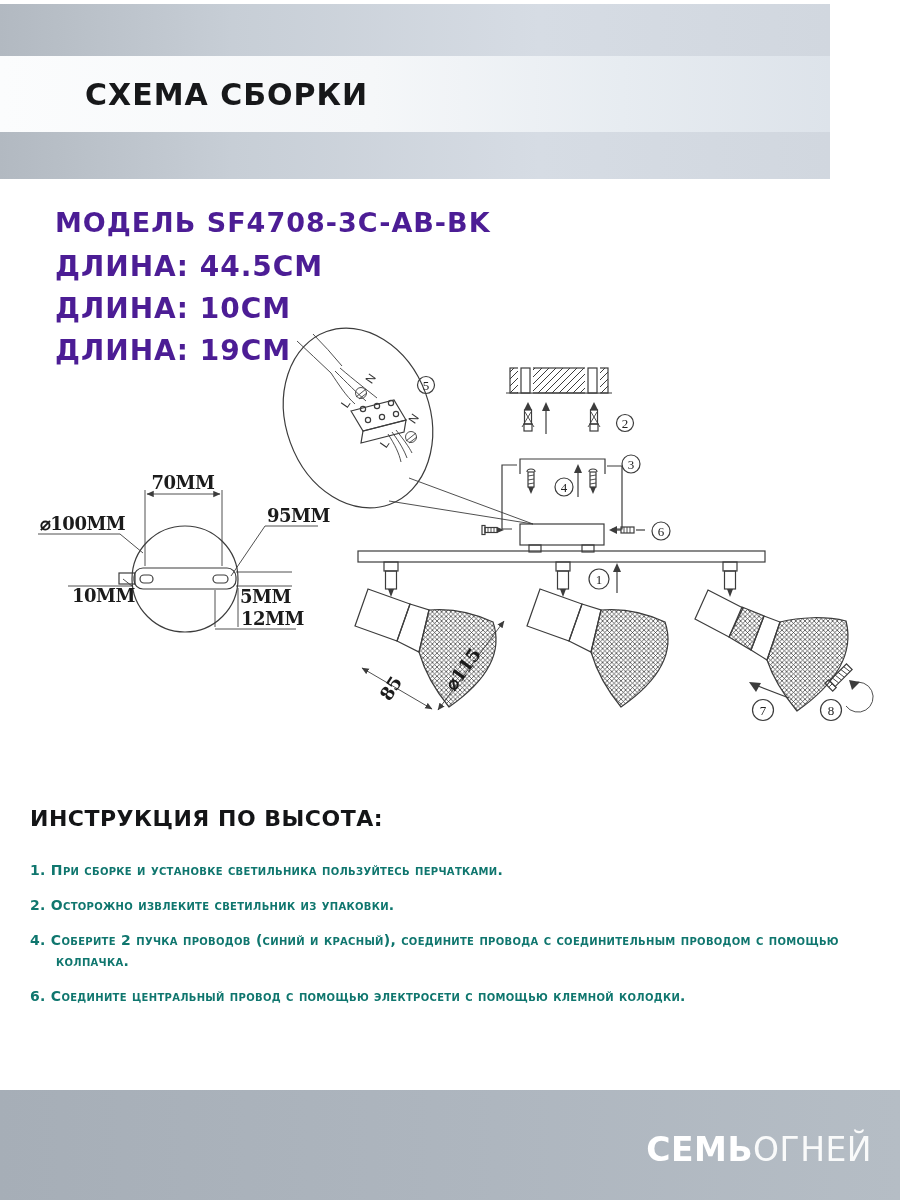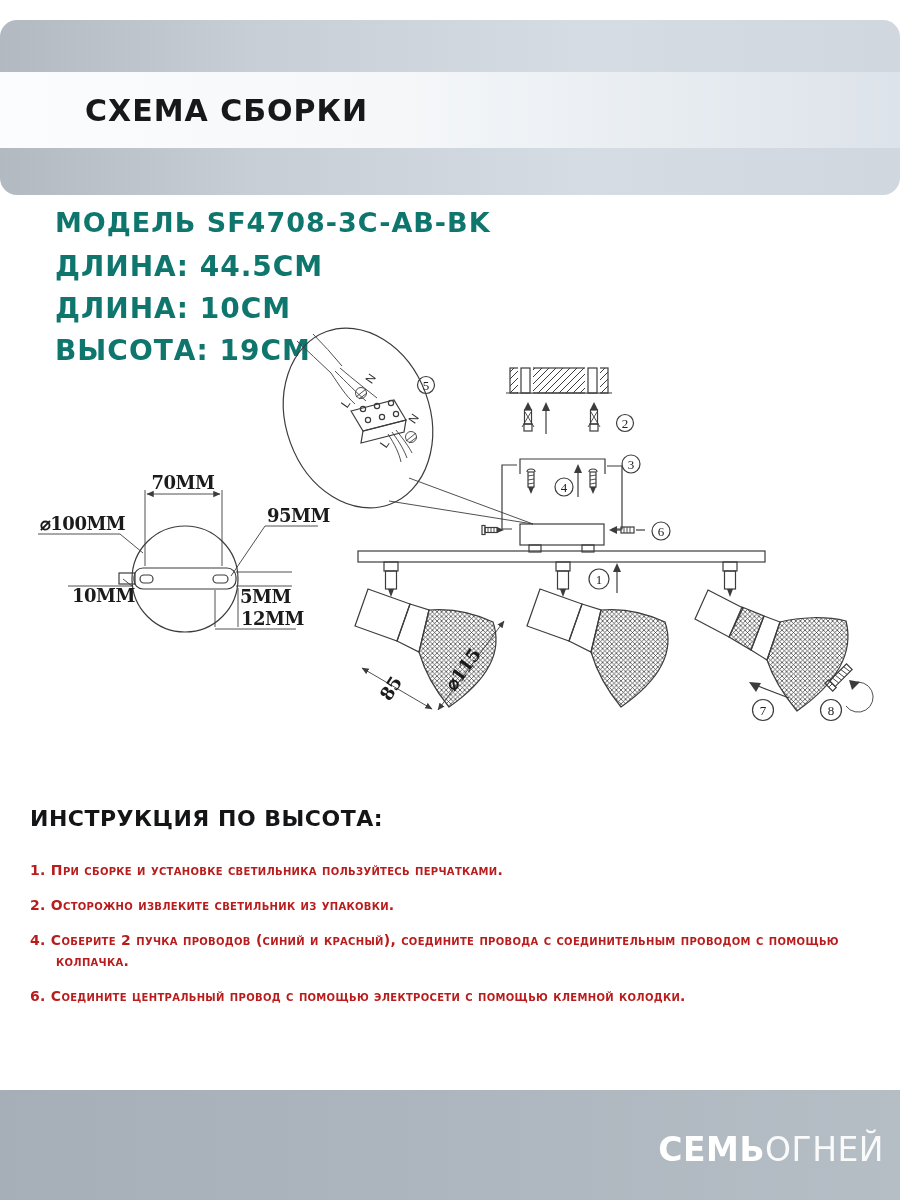--- a/index.html
+++ b/index.html
@@ -3,32 +3,31 @@
 <meta charset="utf-8">
 <style>
   html,body{margin:0;padding:0;}
   body{
     width:900px;height:1200px;position:relative;overflow:hidden;
     background:#ffffff;
     font-family:"DejaVu Sans","Liberation Sans",sans-serif;
   }
   
   .header-band{
-    position:absolute;left:0;top:20px;width:900px;height:175px;
+    position:absolute;left:0;top:4px;width:830px;height:175px;
     background:linear-gradient(90deg,#b2b9c1 0%,#c7ced6 28%,#d6dce4 65%,#d1d7df 100%);
-    border-radius:17px;
   }
   .title-band{
     position:absolute;left:0;top:52px;width:100%;height:76px;
     background:linear-gradient(90deg,#fbfcfd 0%,#f5f7f9 45%,#e7ecf1 75%,#dde3ea 100%);
     display:flex;align-items:center;padding-left:85px;box-sizing:border-box;
   }
   .page-title{font-size:30px;font-weight:700;letter-spacing:1px;color:#17181a;}
   
-  .specs{position:absolute;left:55px;top:207px;color:#0f766e;}
+  .specs{position:absolute;left:55px;top:207px;color:#4c1d95;}
   .specs .model{font-size:27px;font-weight:600;letter-spacing:1px;margin-bottom:12px;}
   .specs .dim{font-size:28px;font-weight:700;letter-spacing:1px;margin-bottom:9px;}
   
   .diagram{position:absolute;left:20px;top:320px;width:860px;height:460px;}
   .ln{fill:none;stroke:#3c3c3c;stroke-width:1.2;}
   .thin{fill:none;stroke:#3c3c3c;stroke-width:0.9;}
   .fillb{fill:#3c3c3c;stroke:none;}
   .hatch{fill:url(#hp);stroke:#3c3c3c;stroke-width:1.2;}
   .cross{fill:url(#cp);stroke:#3c3c3c;stroke-width:1.2;}
   .whitef{fill:#ffffff;stroke:none;}
@@ -36,51 +35,51 @@
     font-size:18px;fill:#1b1b1b;stroke:none;letter-spacing:-0.5px;}
   text.mk{font-family:"Liberation Serif","DejaVu Serif",serif;font-size:13px;
     fill:#222;stroke:none;text-anchor:middle;}
   text.wl{font-family:"Liberation Sans",sans-serif;font-size:12px;fill:#333;
     stroke:none;text-anchor:middle;}
   
   .instr-heading{
     position:absolute;left:30px;top:806px;font-size:22px;font-weight:700;
     letter-spacing:0.5px;color:#141517;
   }
-  .instr-list{position:absolute;left:30px;top:860px;width:822px;color:#b91c1c;}
+  .instr-list{position:absolute;left:30px;top:860px;width:822px;color:#0f766e;}
   .instr-item{
     font-size:14px;font-weight:600;font-variant:small-caps;letter-spacing:0.3px;
     line-height:21px;margin-bottom:14px;padding-left:26px;text-indent:-26px;
   }
   
   .footer-band{
     position:absolute;left:0;top:1090px;width:900px;height:110px;
     background:linear-gradient(90deg,#a6aeb7 0%,#aeb6bf 55%,#b5bdc5 100%);
   }
   .brand{
-    position:absolute;right:16px;top:1130px;font-size:33px;letter-spacing:0.5px;
+    position:absolute;right:28px;top:1130px;font-size:33px;letter-spacing:0.5px;
     color:#ffffff;font-family:"DejaVu Sans","Liberation Sans",sans-serif;
   }
   .brand .b1{font-weight:700;}
   .brand .b2{font-weight:400;opacity:0.93;}
 </style>
 </head>
 <body>
 
 <div class="header-band">
   <div class="title-band">
     <span class="page-title">СХЕМА СБОРКИ</span>
   </div>
 </div>
 
 <div class="specs">
   <div class="model">МОДЕЛЬ SF4708-3C-AB-BK</div>
   <div class="dim">ДЛИНА: 44.5СМ</div>
   <div class="dim">ДЛИНА: 10СМ</div>
-  <div class="dim">ВЫСОТА: 19СМ</div>
+  <div class="dim">ДЛИНА: 19СМ</div>
 </div>
 
 <svg class="diagram" viewBox="20 320 860 460" xmlns="http://www.w3.org/2000/svg">
   <defs>
     <pattern id="hp" width="7" height="7" patternUnits="userSpaceOnUse">
       <line x1="0" y1="7" x2="7" y2="0" stroke="#3c3c3c" stroke-width="1"></line>
     </pattern>
     <pattern id="cp" width="4.6" height="4.6" patternUnits="userSpaceOnUse">
       <path d="M0,4.6 L4.6,0 M0,0 L4.6,4.6" stroke="#3c3c3c" stroke-width="0.75" fill="none"></path>
     </pattern>

